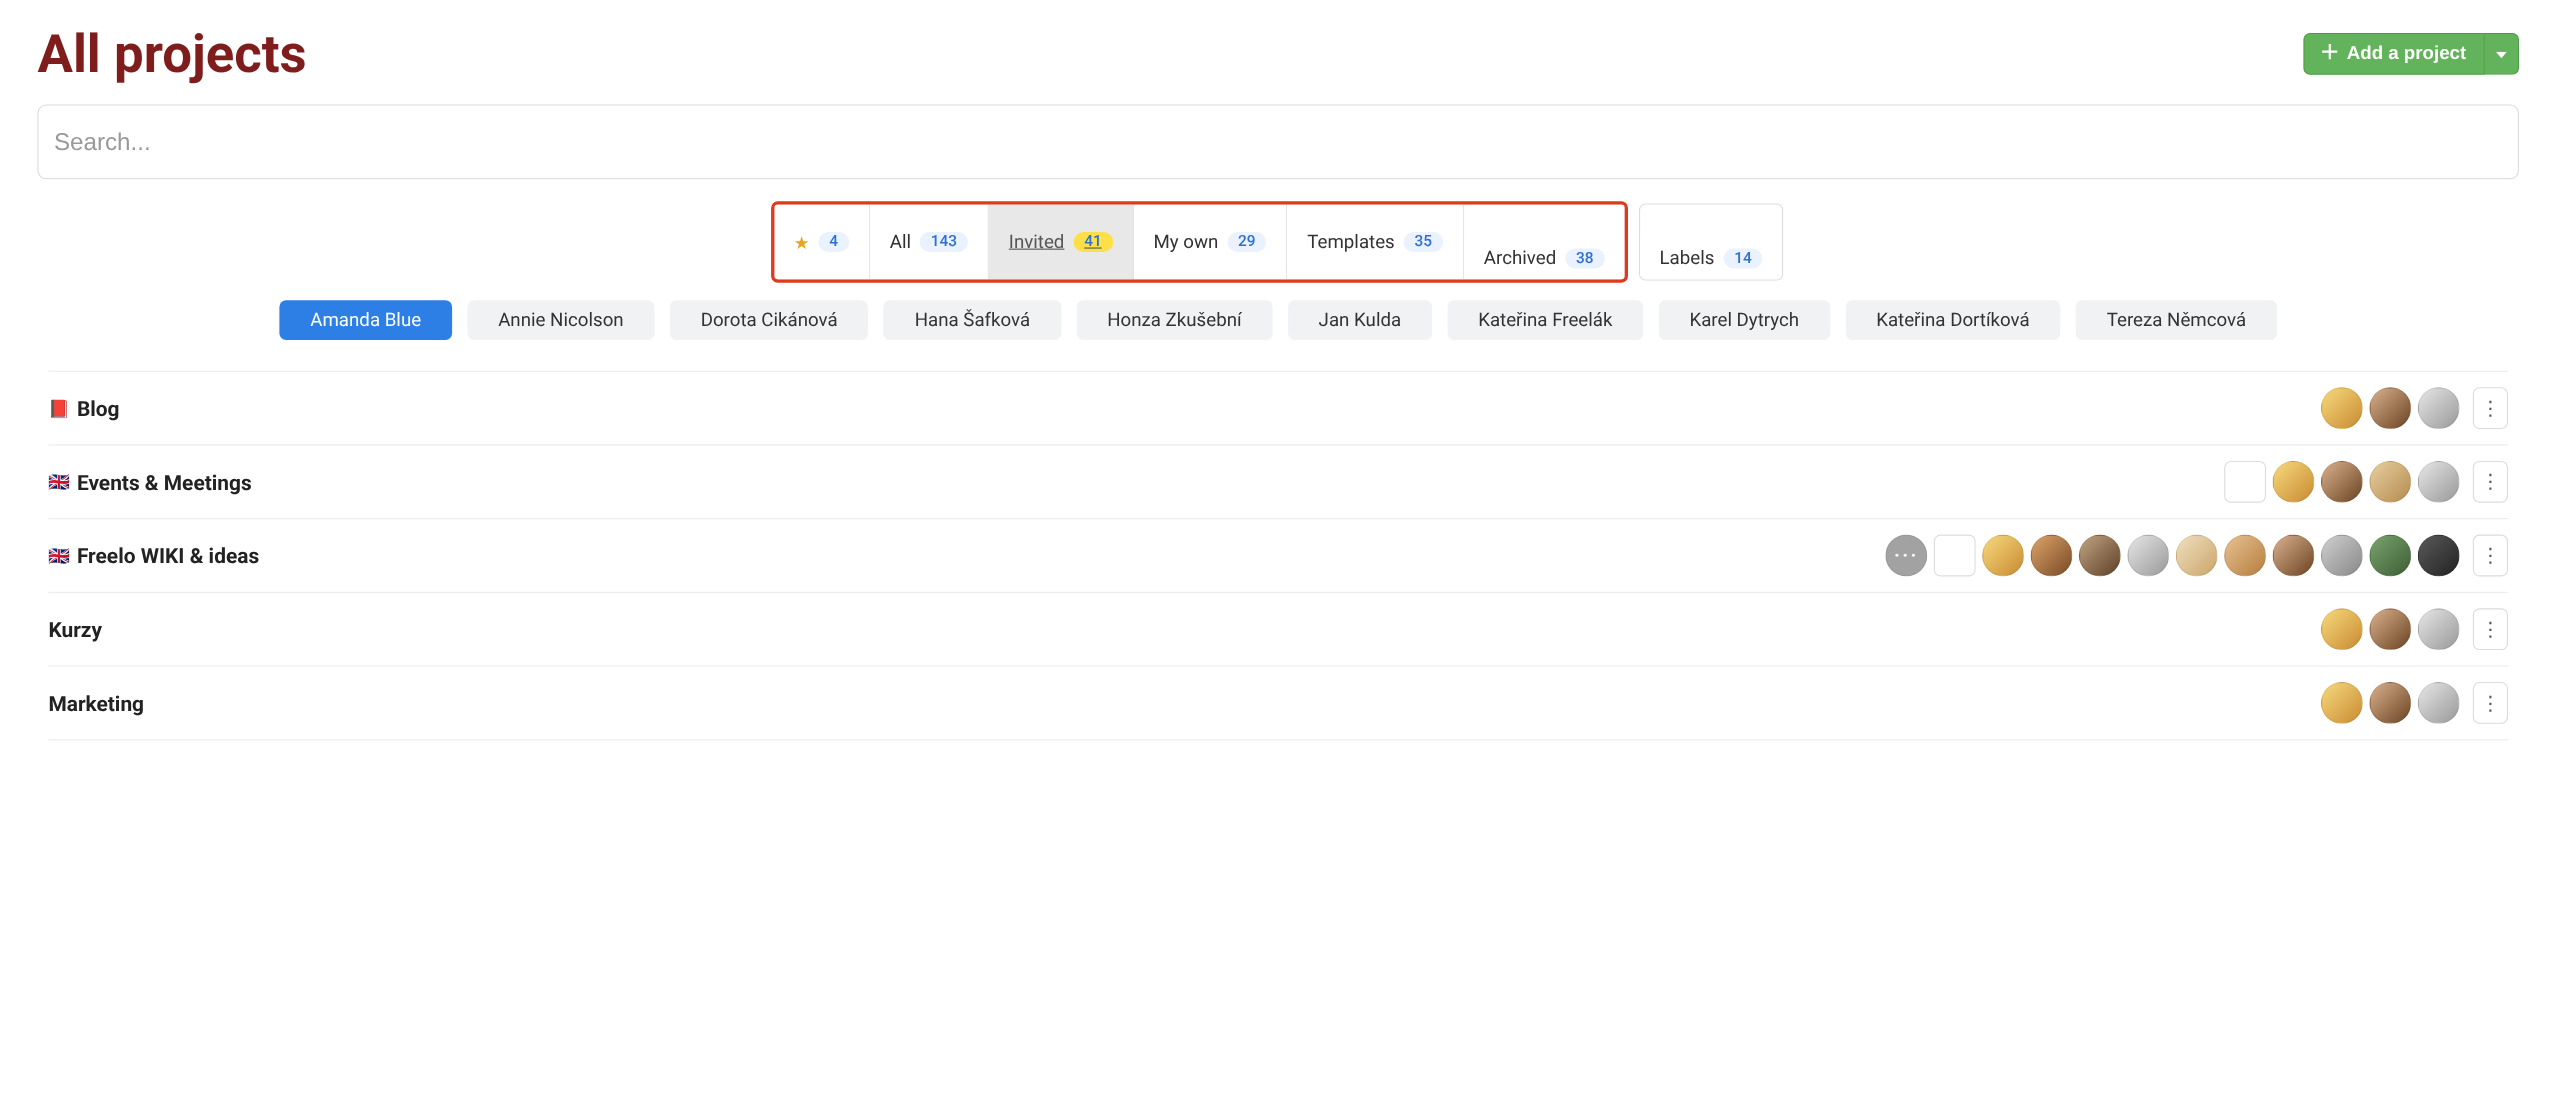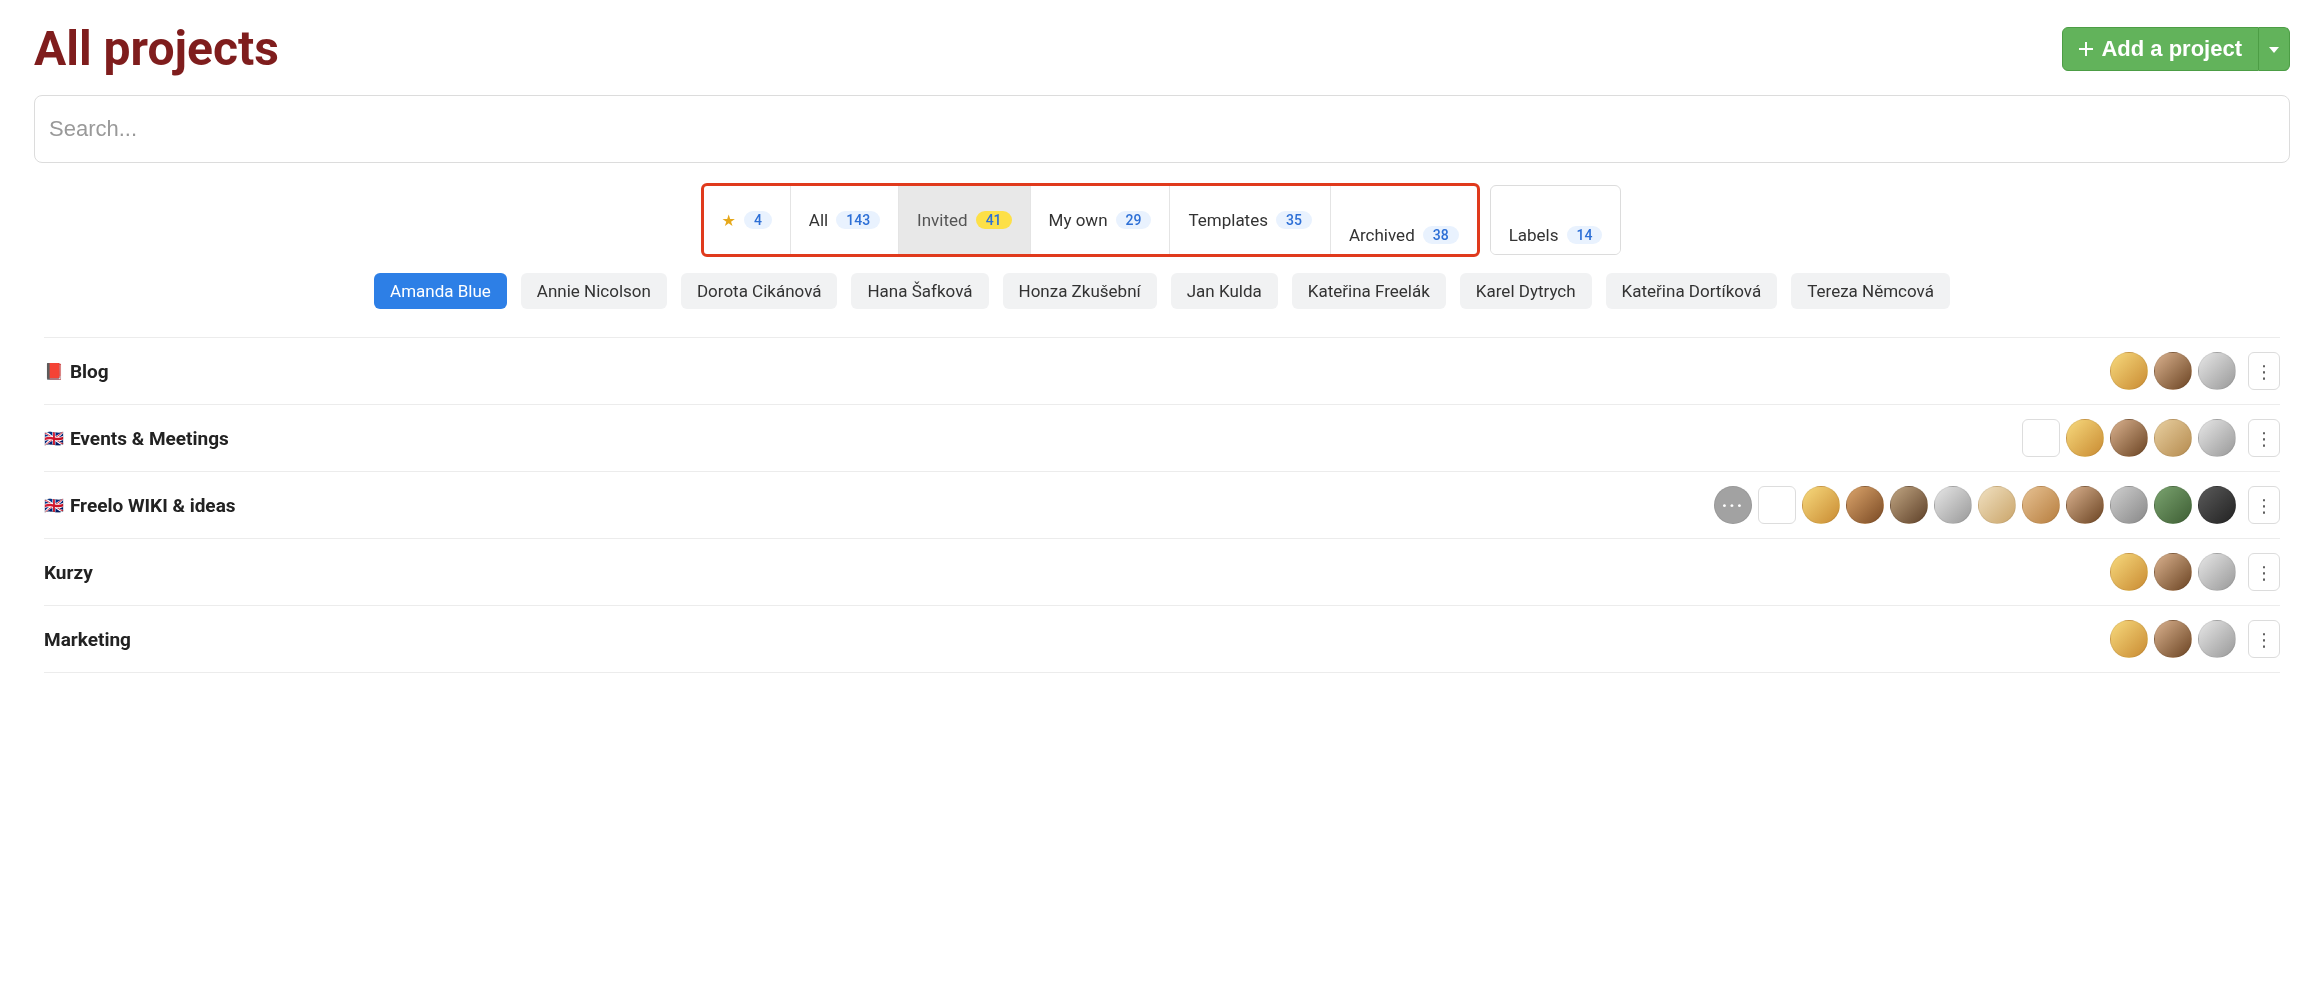--- a/index.html
+++ b/index.html
@@ -23,21 +23,21 @@
   .add-project-group {
     display: flex;
     align-items: stretch;
   }
   .add-project-btn {
     background: #62b35b;
     color: #fff;
     border: 1px solid #4c9d45;
     border-radius: 6px 0 0 6px;
     padding: 8px 16px;
-    font-size: 22px;
+    font-size: 17px;
     font-weight: 600;
     display: flex;
     align-items: center;
     gap: 8px;
     cursor: pointer;
   }
   .add-project-caret {
     background: #62b35b;
     color: #fff;
     border: 1px solid #4c9d45;
@@ -91,20 +91,21 @@
     font-size: 17px;
     color: #333;
     cursor: pointer;
     border-right: 1px solid #e4e4e4;
     background: #fff;
   }
   .tab:last-child { border-right: none; margin-top: 30px; }
   .tab.active {
     background: #e8e8e8;
     color: #555;
+    text-decoration: underline;
   }
   .badge {
     background: #e9f2fe;
     color: #2d6fd6;
     border-radius: 12px;
     padding: 1px 10px;
     font-size: 14px;
     font-weight: 500;
     display: inline-flex;
     align-items: center;
@@ -120,21 +121,21 @@
     display: flex;
     flex-wrap: wrap;
     justify-content: center;
     gap: 12px 14px;
     margin-bottom: 28px;
   }
   .person-chip {
     background: #f1f2f3;
     color: #333;
     border-radius: 6px;
-    padding: 8px 16px;
+    padding: 8px 28px;
     font-size: 17px;
     cursor: pointer;
   }
   .person-chip.selected {
     background: #2d7fe6;
     color: #fff;
   }
   .project-list { padding: 0 10px; }
   .project-row {
     display: flex;

